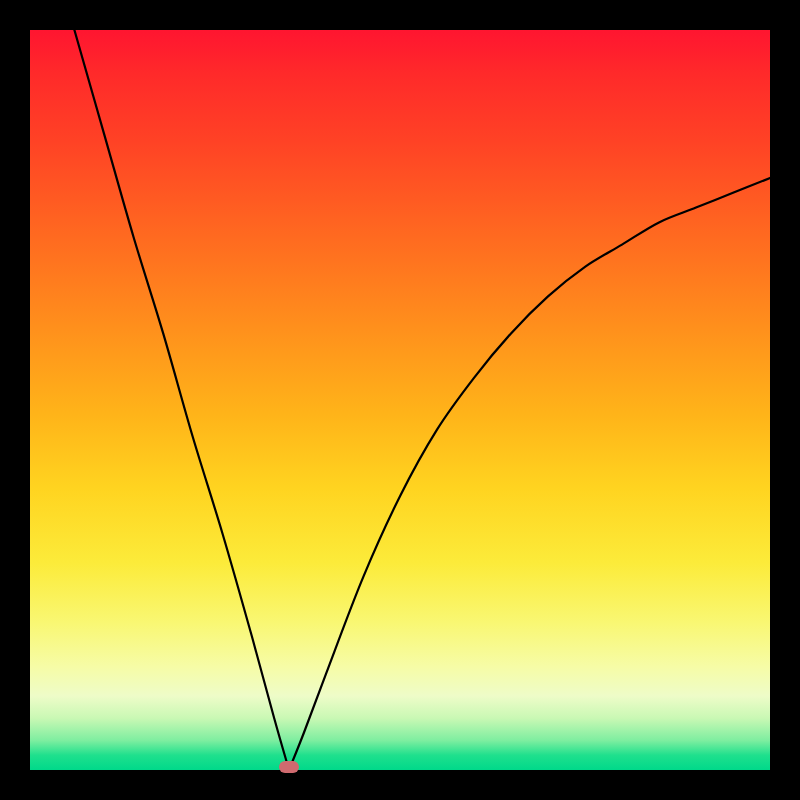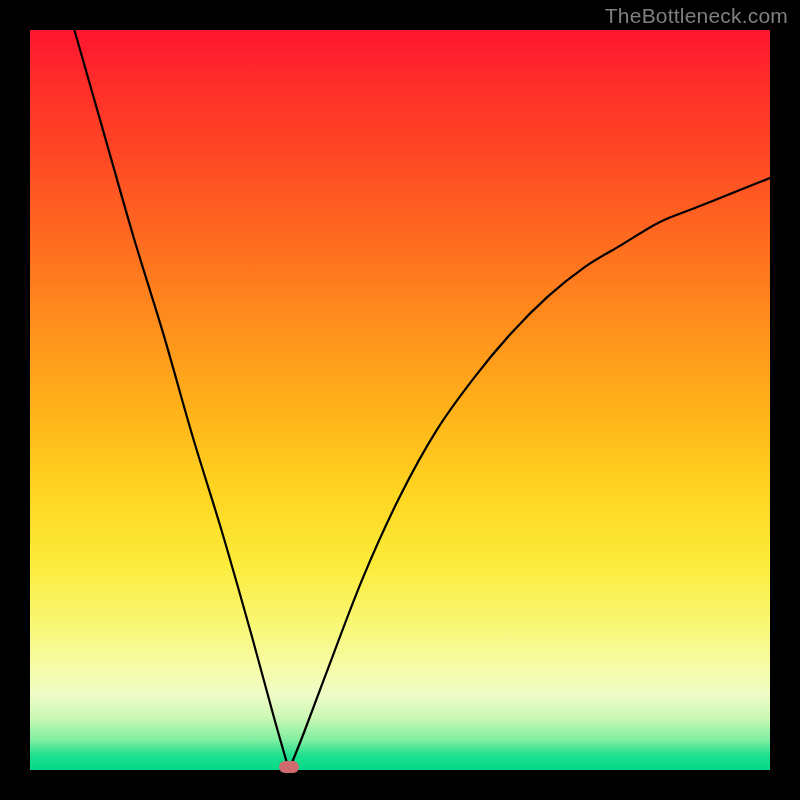--- a/index.html
+++ b/index.html
@@ -63,20 +63,19 @@
     width: 20px;
     height: 12px;
     border-radius: 6px;
     background: #cf6a6f;
   }
 </style>
 </head>
 <body>
 
 <div class="outer">
-  <div class="watermark">TheBottleneck.com</div>
   <div class="plot">
     <svg class="curve" viewBox="0 0 740 740" preserveAspectRatio="none">
       <path fill="none" stroke="#000000" stroke-width="2.2" stroke-linecap="round" d="M 44.4,0 C 49.33333333333333,17.26666666666667 64.13333333333333,69.06666666666669 74,103.60000000000002 C 83.86666666666667,138.13333333333335 93.73333333333335,173.90000000000003 103.60000000000001,207.20000000000005 C 113.46666666666667,240.50000000000006 123.33333333333331,270.1 133.2,303.40000000000003 C 143.06666666666666,336.70000000000005 152.93333333333334,373.7 162.8,407 C 172.66666666666669,440.3 182.53333333333333,469.9 192.4,503.2 C 202.26666666666668,536.5 213.36666666666667,575.9666666666666 222,606.8 C 230.63333333333333,637.6333333333333 238.03333333333336,666 244.20000000000002,688.2 C 250.36666666666667,710.4000000000001 256.53333333333336,731.3666666666667 259,740 C 261.4666666666667,733.8333333333334 267.6333333333333,719.0333333333333 273.8,703 C 279.9666666666667,686.9666666666667 286.1333333333333,669.6999999999999 296,643.8 C 305.8666666666667,617.9 320.6666666666667,577.2 333,547.6 C 345.3333333333333,518 357.66666666666663,490.8666666666667 370,466.2 C 382.33333333333337,441.5333333333333 394.66666666666674,419.3333333333333 407.00000000000006,399.59999999999997 C 419.33333333333337,379.8666666666666 431.6666666666667,363.83333333333326 444,347.79999999999995 C 456.3333333333333,331.76666666666665 468.6666666666667,316.9666666666667 481,303.40000000000003 C 493.3333333333333,289.83333333333337 505.6666666666667,277.5 518,266.4 C 530.3333333333334,255.29999999999995 542.6666666666666,245.43333333333328 555,236.79999999999995 C 567.3333333333334,228.16666666666663 579.6666666666666,222.00000000000003 592,214.60000000000002 C 604.3333333333334,207.20000000000002 616.6666666666666,198.56666666666663 629,192.39999999999998 C 641.3333333333334,186.23333333333332 653.6666666666666,182.53333333333336 666,177.60000000000002 C 678.3333333333334,172.66666666666669 690.6666666666666,167.7333333333333 703,162.79999999999995 C 715.3333333333334,157.86666666666662 733.8333333333334,150.46666666666667 740,148"></path>
     </svg>
     <div class="marker" style="background: rgb(207, 106, 111); left: 249px; top: 731px;"></div>
   </div>
 </div>
 
 </body></html>

